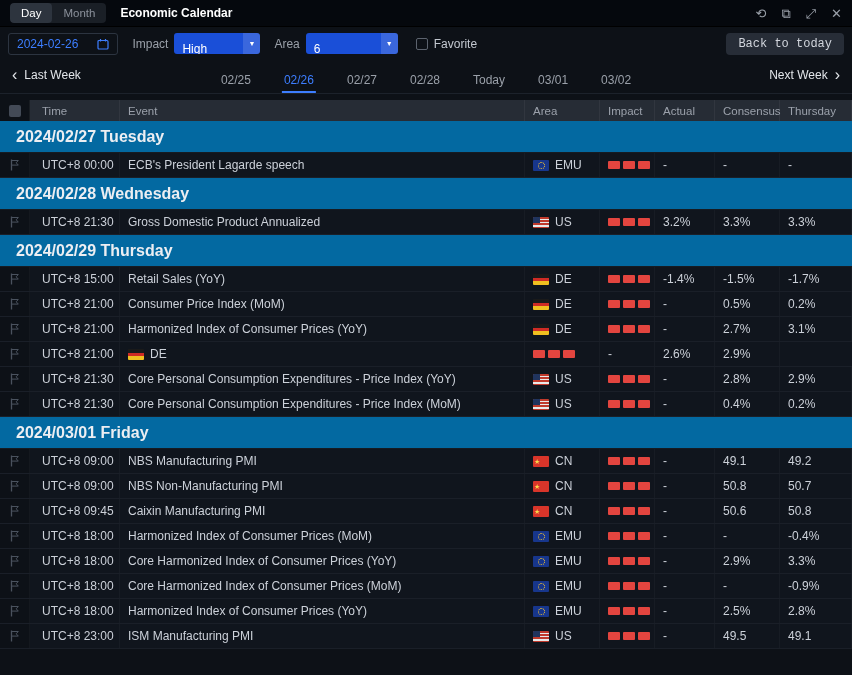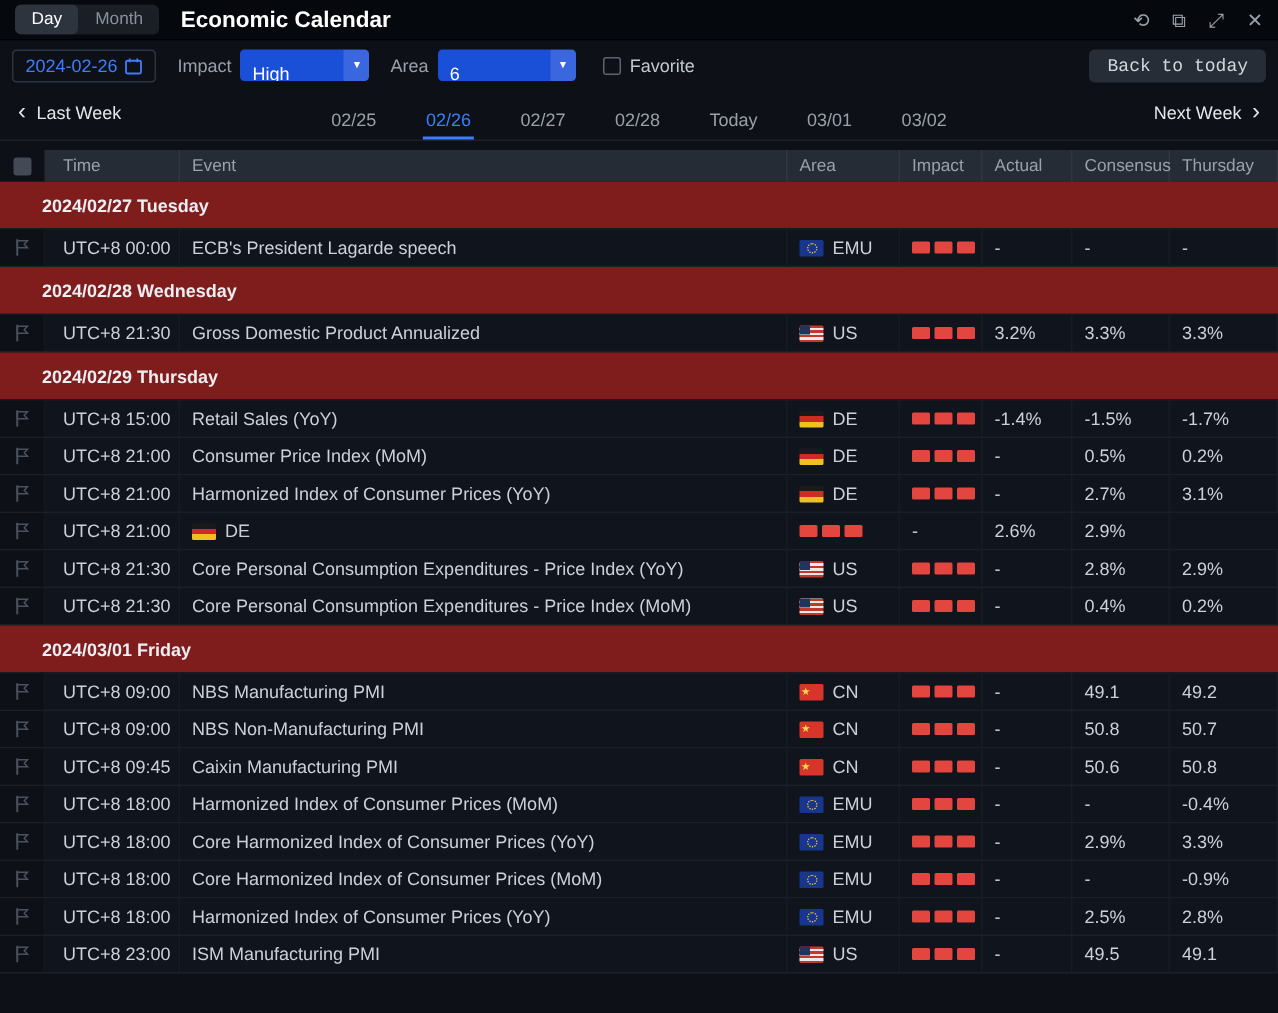--- a/index.html
+++ b/index.html
@@ -9,27 +9,27 @@
   }
   *{box-sizing:border-box;margin:0;padding:0}
   html,body{width:852px;height:675px;overflow:hidden}
   body{background:#0d1117;font-family:"Liberation Sans",sans-serif;-webkit-font-smoothing:antialiased}
 
   
   .topbar{height:27px;background:#05080d;display:flex;align-items:center;padding:0 10px;border-bottom:1px solid #000}
   .seg{display:flex;background:#1a1f26;border-radius:4px;height:20px;overflow:hidden}
   .seg-btn{border:0;background:transparent;color:#8b919b;font-size:11.5px;padding:0 11px;cursor:pointer;font-family:inherit}
   .seg-btn.active{background:#2d343e;color:#fff;border-radius:4px}
-  .title{color:#fff;font-weight:bold;font-size:15px;margin-left:14px}
+  .title{color:#fff;font-weight:bold;font-size:12px;margin-left:14px}
   .win-icons{margin-left:auto;display:flex;gap:15px;color:#9aa0a9;font-size:13px}
   .win-icons span{cursor:pointer;line-height:1}
 
   
   .filterbar{height:30px;display:flex;align-items:center;padding:3px 8px 0;background:#0d1117}
-  .datepicker{display:flex;align-items:center;gap:5px;border:1px solid #2c3440;border-radius:3px;height:22px;padding:0 8px;color:var(--accent);font-size:12px;cursor:pointer}
+  .datepicker{display:flex;align-items:center;gap:19px;border:1px solid #2c3440;border-radius:3px;height:22px;padding:0 8px;color:var(--accent);font-size:12px;cursor:pointer}
   .flabel{color:#9aa0a9;font-size:12px;margin-left:14px;margin-right:6px}
   .dropdown{display:flex;align-items:stretch;height:21px;background:var(--dropdownBlue);border-radius:3px;color:#fff;font-size:12px;overflow:hidden;cursor:pointer}
   .dd-impact{width:86px}.dd-area{width:92px}
   .dd-val{flex:1;display:flex;align-items:center;padding:16px 8px}
   .dd-arrow{width:17px;background:rgba(255,255,255,.14);display:flex;align-items:center;justify-content:center;font-size:7px}
   .checkbox{display:flex;align-items:center;gap:6px;color:#c3c8d0;font-size:12px;margin-left:18px;cursor:pointer}
   .cb-box{width:12px;height:12px;border:1px solid #5c636e;border-radius:2px}
   .back-btn{margin-left:auto;background:#272d37;border:0;color:#d2d6dd;font-size:12px;border-radius:4px;height:22px;padding:0 12px;cursor:pointer;font-family:Liberation Mono, monospace}
 
   
@@ -41,21 +41,21 @@
   .day{display:flex;align-items:center;color:#9aa0a9;font-size:12px;cursor:pointer;border-bottom:2px solid transparent;padding:0 2px}
   .day.sel{color:var(--accent);border-bottom-color:var(--accent)}
 
   
   .table{margin-top:6px}
   .thead,.trow{display:grid;grid-template-columns:30px 90px 405px 75px 55px 60px 65px 1fr}
   .thead{height:21px;background:#262c35;align-items:center;font-size:11.5px;color:#9ba1ab}
   .thead .cell{padding-left:8px;height:100%;display:flex;align-items:center;border-right:1px solid rgba(255,255,255,.05)}
   .thead .c-time{padding-left:12px}
   .hdr-bm{width:12px;height:12px;background:#434a56;border-radius:2px;margin:0 auto}
-  .section-row{height:32px;display:flex;align-items:center;padding-left:28px;color:#eceef2;font-weight:bold;font-size:12px;background:#7f1d1d;border-bottom:1px solid #161b22}
+  .section-row{height:32px;display:flex;align-items:center;padding-left:16px;color:#eceef2;font-weight:bold;font-size:16px;background:#0369a1;border-bottom:1px solid #161b22}
   .trow{height:25px;align-items:center;background:#10151d;border-bottom:1px solid #1a1f28;font-size:12px;color:#ccd1d9;cursor:pointer}
   .trow .cell{padding-left:8px;height:100%;display:flex;align-items:center;border-right:1px solid rgba(255,255,255,.03);overflow:hidden;white-space:nowrap}
   .c-bm{justify-content:center;padding-left:0 !important;background:#0d1117}
   .c-time{padding-left:12px !important}
   .bar{width:12px;height:8px;background:var(--impactRed);border-radius:1px;display:inline-block;margin-right:3px;flex:none}
 
   
   .flag{width:16px;height:11px;display:inline-block;margin-right:6px;border-radius:1px;position:relative;flex:none;overflow:hidden}
   .flag-eu{background:#17368c}
   .flag-eu::after{content:"";position:absolute;left:50%;top:50%;width:5px;height:5px;margin:-3.5px 0 0 -3.5px;border:1px dotted #f5c531;border-radius:50%}

